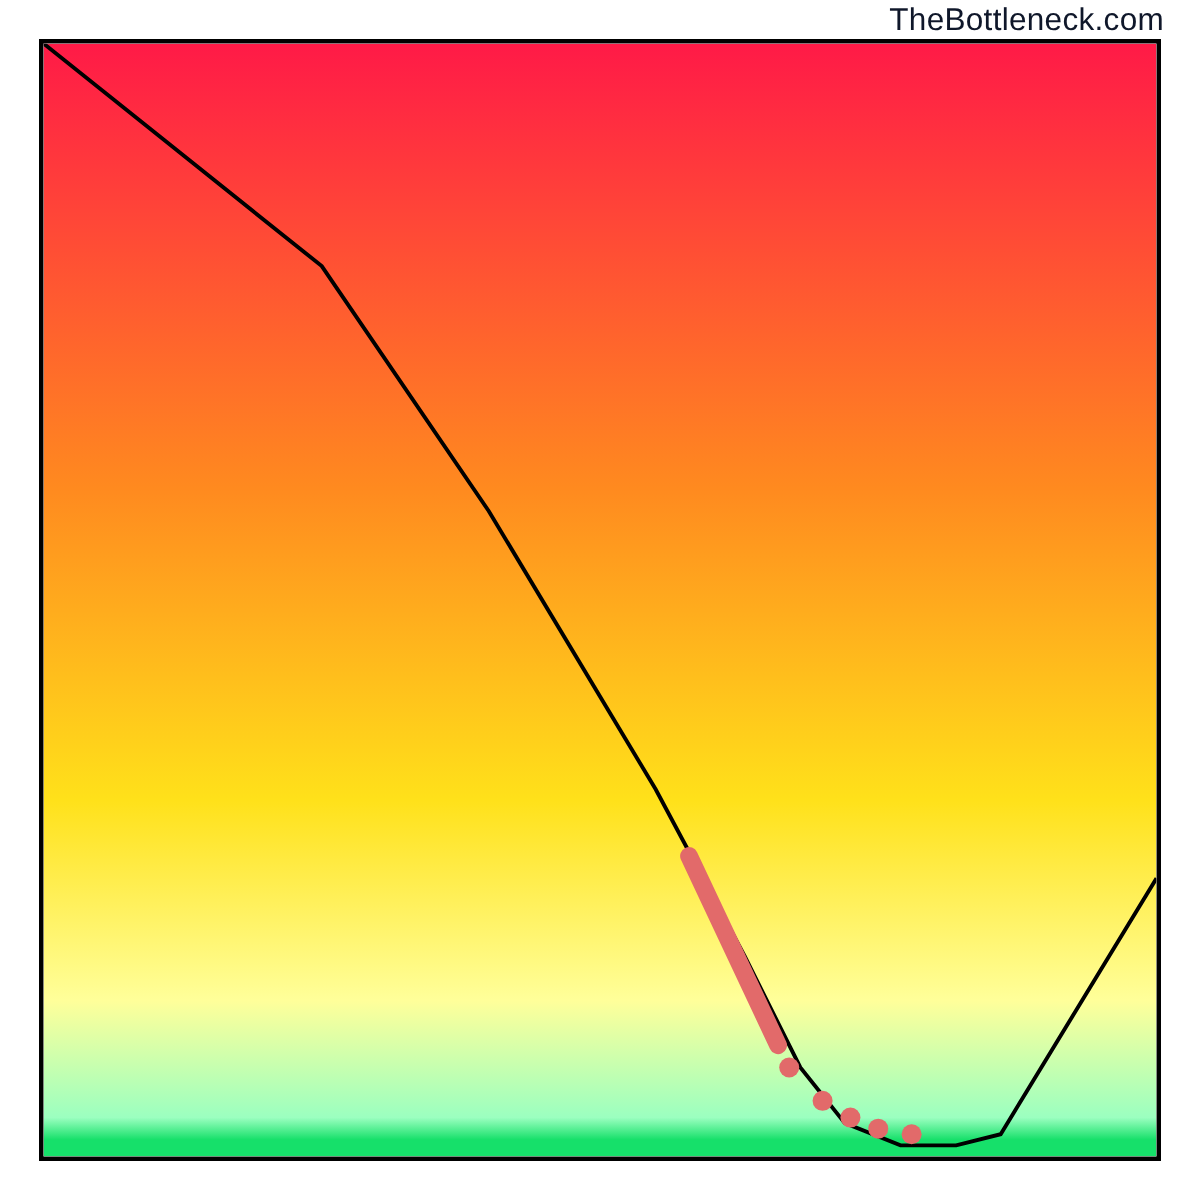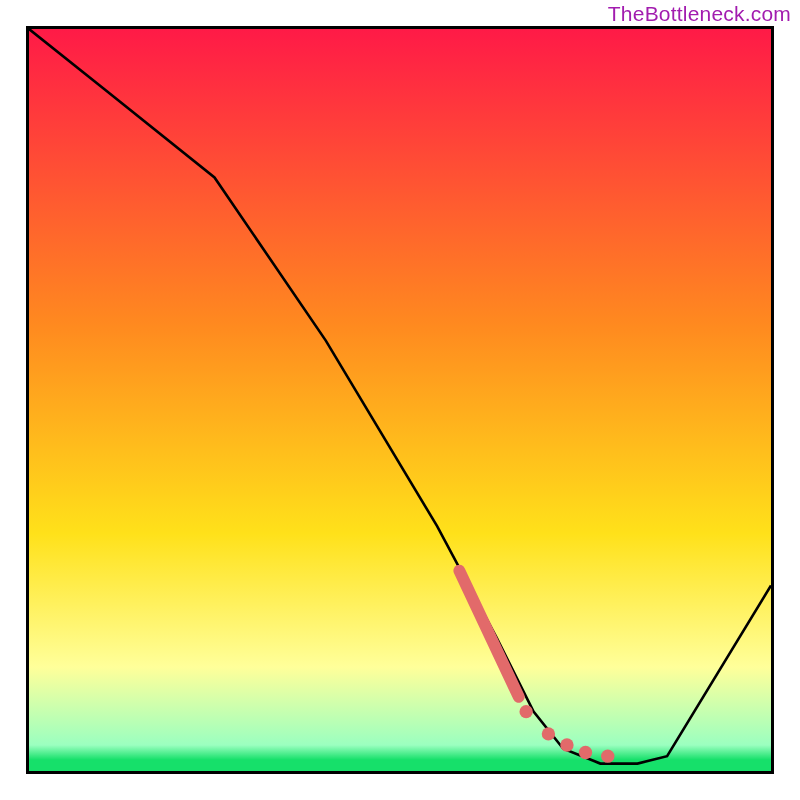--- a/index.html
+++ b/index.html
@@ -24,22 +24,22 @@
     top: 26px;
     width: 748px;
     height: 748px;
     border: 3px solid #000;
     box-sizing: border-box;
     overflow: hidden;
   }
   .watermark {
     position: absolute;
     top: 2px;
-    right: 9px;
-    color: #a21caf;
+    right: 24px;
+    color: #0f172a;
     font-size: 21px;
     font-weight: 400;
     letter-spacing: 0.2px;
     text-align: right;
   }
   svg.bg, svg.lines {
     position: absolute;
     left: 0;
     top: 0;
   }

